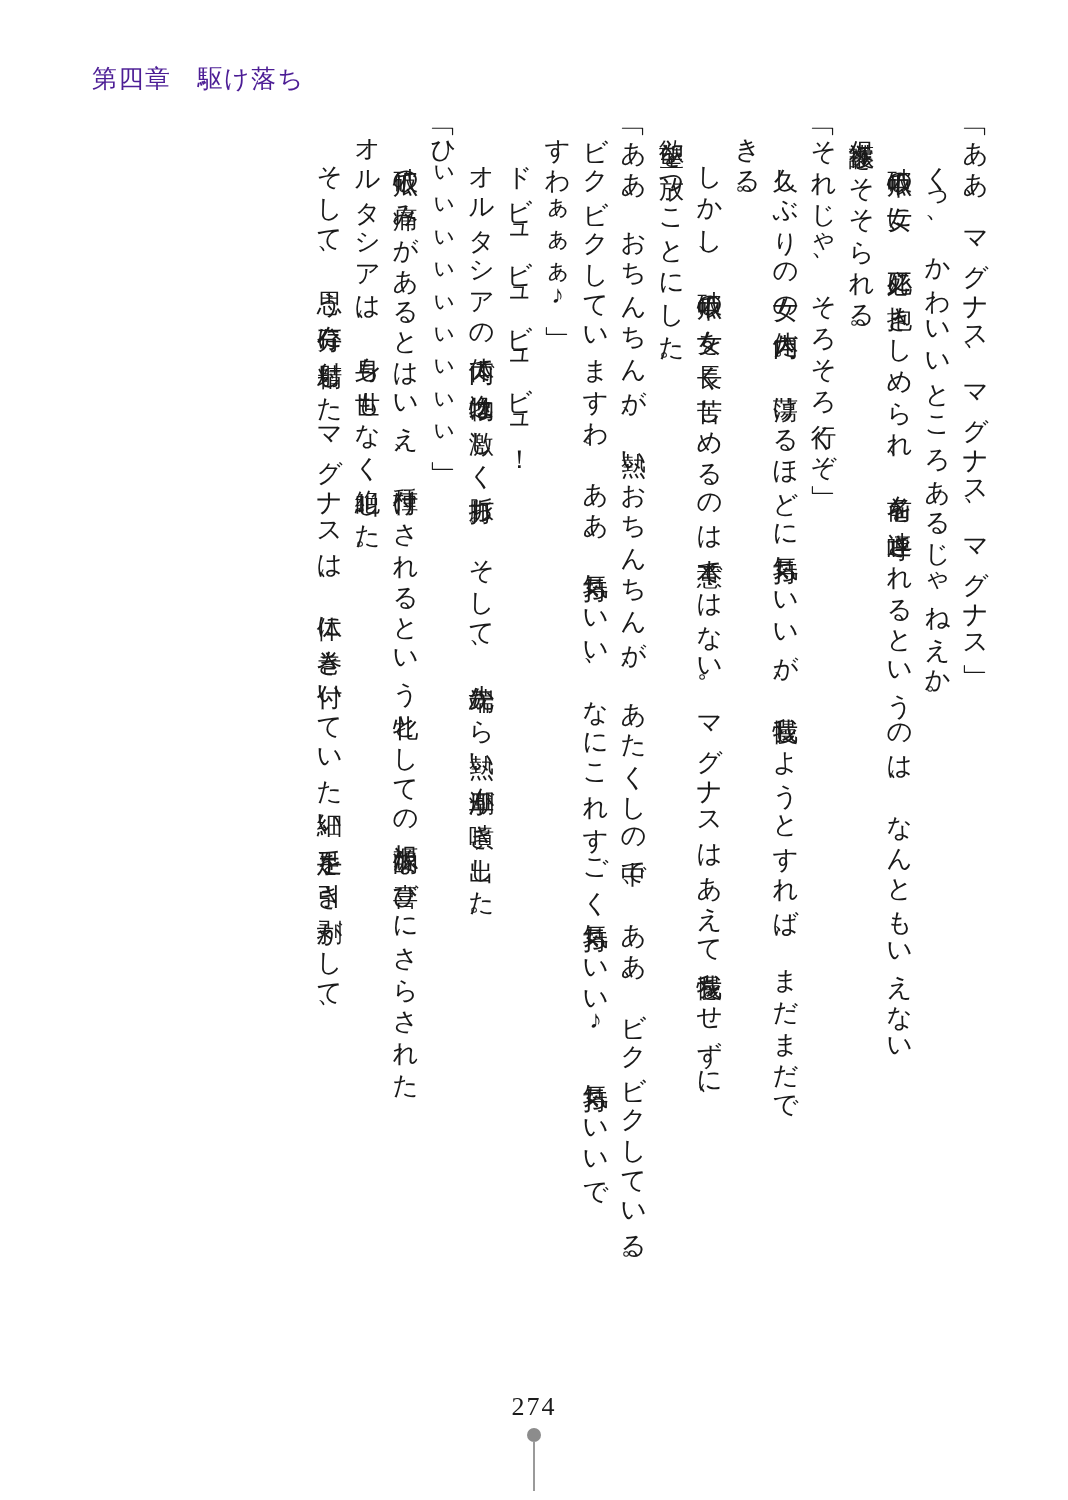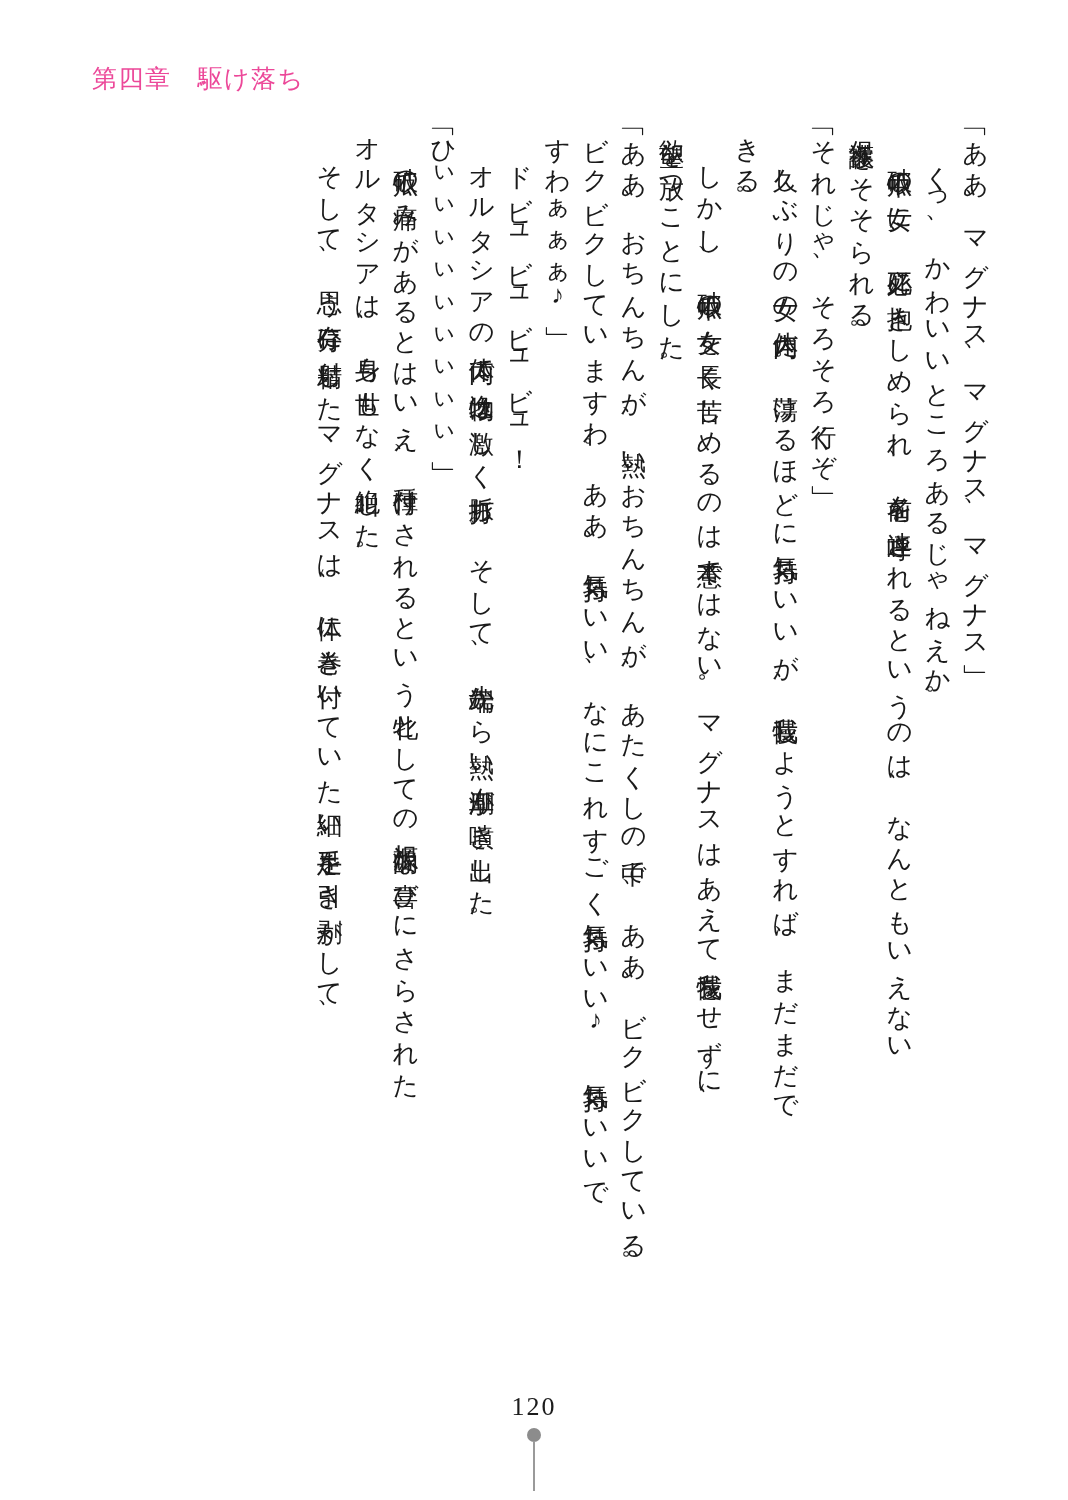--- a/index.html
+++ b/index.html
@@ -18,21 +18,21 @@
     background: #ffffff;
     overflow: hidden;
   }
   
   .running-header {
     position: absolute;
     top: 62px;
     left: 92px;
     font-size: 25px;
     letter-spacing: 0.06em;
-    color: #ec4899;
+    color: #4c1d95;
     white-space: nowrap;
     font-family: Liberation Sans, sans-serif;
   }
   .running-header .chap-num {
     margin-right: 26px;
   }
 
   
   .body-area {
     position: absolute;
@@ -121,20 +121,20 @@
     <div class="vcol">ビクビクしていますわ。ああ、気持ちいい、なにこれすごく気持ちいい♪　気持ちいいで</div>
     <div class="vcol">すわぁぁぁ♪」</div>
     <div class="vcol">　ドビュビュビュビュ！</div>
     <div class="vcol">　オルタシアの体内で逸物は激しく脈打ち。そして、先端から熱い血潮が噴き出した。</div>
     <div class="vcol">「ひぃぃぃぃぃぃぃぃぃ」</div>
     <div class="vcol">　破瓜の痛みがあるとはいえ、種付けされるという牝としての根源的な喜びにさらされた</div>
     <div class="vcol">オルタシアは、身も世もなく絶叫した。</div>
     <div class="vcol">　そして、思う存分に射精したマグナスは、体に巻き付いていた細い手足を引き剥がして、</div>
   </div>
 
-  <div class="page-number">120</div>
+  <div class="page-number">274</div>
 
   <div class="page-mark">
     <div class="dot"></div>
     <div class="stem"></div>
   </div>
 
 </div>
 
 </body></html>

